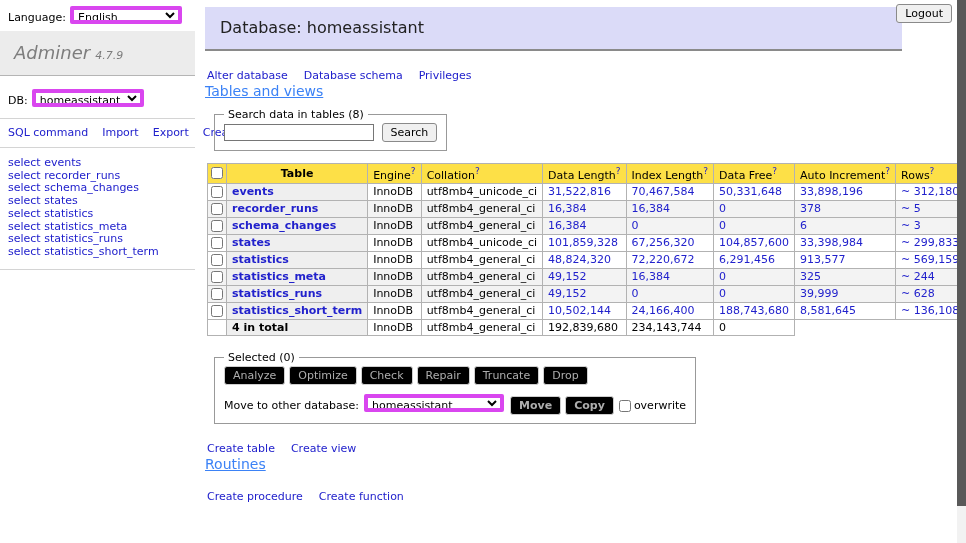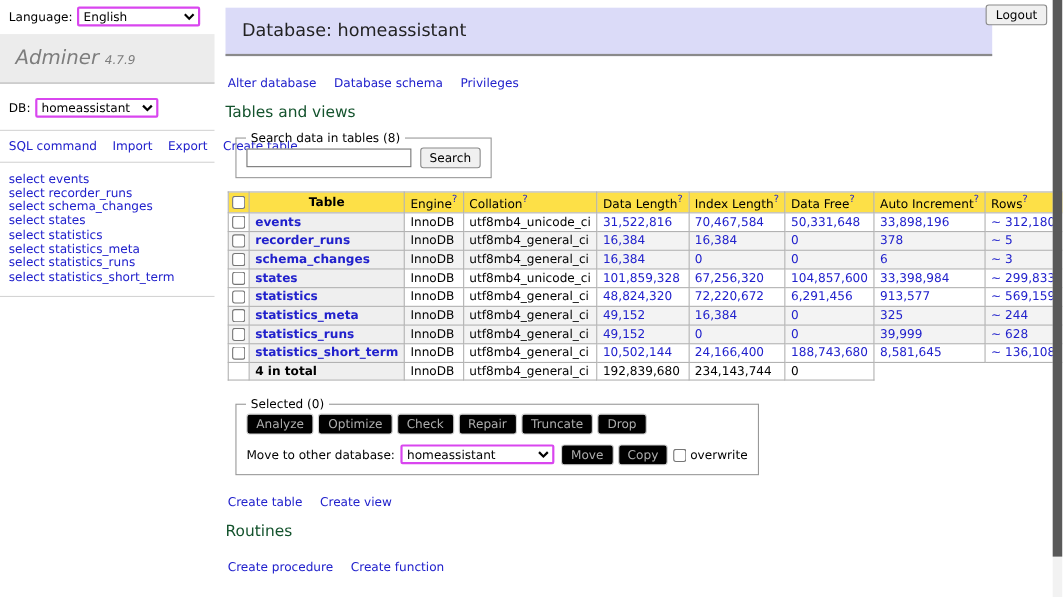--- a/index.html
+++ b/index.html
@@ -4,40 +4,40 @@
 <style>
   * { box-sizing: border-box; }
   html,body { margin:0; padding:0; }
   body { font-family:"DejaVu Sans", sans-serif; font-size:11px; color:#000; background:#fff; }
   #viewport { position:relative; width:966px; height:543px; overflow:hidden; background:#fff; }
   a { color:#2121cc; text-decoration:none; cursor:pointer; }
 
   
   .sidebar { position:absolute; left:0; top:0; width:195px; }
   .lang-row { padding:6px 0 0 8px; white-space:nowrap; }
-  select { font-family:inherit; font-size:11px; height:18px; border:2px solid #d946ef; background:#fff; border-radius:2px; }
+  select { font-family:inherit; font-size:11px; height:18px; border:4px solid #d946ef; background:#fff; border-radius:2px; }
   .lang-row select { width:112px; margin-left:4px; }
   h1.brand { margin:7px 0 0; background:#ececec; border-bottom:1px solid #b5b5b5; padding:11px 14px 12px; font-size:18px; font-weight:400; font-style:italic; color:#7d7d7d; }
   h1.brand .ver { font-size:11px; margin-left:5px; }
   .db-row { margin:13px 0 11px 8px; white-space:nowrap; }
   .db-row select { width:112px; margin-left:4px; }
   .sb-divider { border:0; border-top:1px solid #d4d4d4; margin:0; }
   .sb-actions { width:162px; margin:7px 8px 8px; line-height:13px; }
   .sb-actions a { margin-right:14px; white-space:nowrap; }
   .sb-tables { margin:9px 8px 10px; }
   .sb-tables a { display:block; line-height:12.7px; }
 
   
   .main { position:absolute; left:205px; top:0; width:697px; }
   .breadcrumb { display:inline-block; background:#f0f0f0; margin:0; padding:5px 10px 6px; }
   .logout-btn { position:absolute; top:4px; right:14px; }
   h2.page-title { margin:7px 0 0; background:#dbdbf8; border-bottom:2px solid #8a8a8a; padding:11px 15px 12px; font-size:16px; font-weight:400; color:#222; }
   .links { margin:18px 0 0 2px; }
   .links a { margin-right:16px; }
-  h3 { font-size:14px; font-weight:400; color:#14532d; margin:12px 0 9px; }
+  h3 { font-size:14px; font-weight:400; color:#3b82f6; margin:1px 0 9px;text-decoration:underline; }
   fieldset { display:inline-block; border:1px solid #999; margin:0 0 0 9px; padding:2px 9px 8px; }
   legend { padding:0 4px; }
   .search-input { width:150px; height:17px; border:1px solid #767676; font-family:inherit; font-size:11px; padding:1px 3px; }
   .btn { font-family:inherit; font-size:11px; padding:2px 8px; border:1px solid #8a8a8a; border-radius:3px; background:#f0f0f0; color:#000; cursor:pointer; }
   .btn.disabled { color:#adadad; border-color:#cfcfcf; background:#000000; cursor:default; }
   .search-btn { margin-left:4px; }
 
   table.data { border-collapse:collapse; margin:12px 0 0 2px; }
   .data th, .data td { border:1px solid #b2b2b2; padding:1px 5px; height:16px; font-size:11px; white-space:nowrap; }
   .data thead th { background:#fde047; font-weight:400; text-align:left; }
@@ -51,21 +51,21 @@
   .data tfoot td.num { color:#000; }
   .data tfoot th.name { background:#efefef; text-align:left; font-weight:700; }
   .data td.ghost { border:none; background:transparent; }
   .data sup a { font-size:9px; }
   input[type=checkbox] { width:12px; height:12px; margin:1px; vertical-align:middle; }
 
   .selected-fieldset { margin-top:15px; }
   .sel-buttons .btn { margin-right:4px; }
   .move-row { margin-top:9px; white-space:nowrap; }
   .move-row select { width:140px; margin:0 6px 0 5px; }
-  .move-row .btn { margin-right:4px; }
+  .move-row .btn { margin-right:4px;font-weight:bold; }
   .overwrite-label { margin-left:2px; }
 
   
   .scrollbar-track { position:absolute; right:0; top:0; width:9px; height:543px; background:#f2f2f2; }
   .scrollbar-thumb { position:absolute; right:0; top:0; width:9px; height:506px; background:#595959; }
 </style>
 </head>
 <body>
 
 <div id="viewport">

